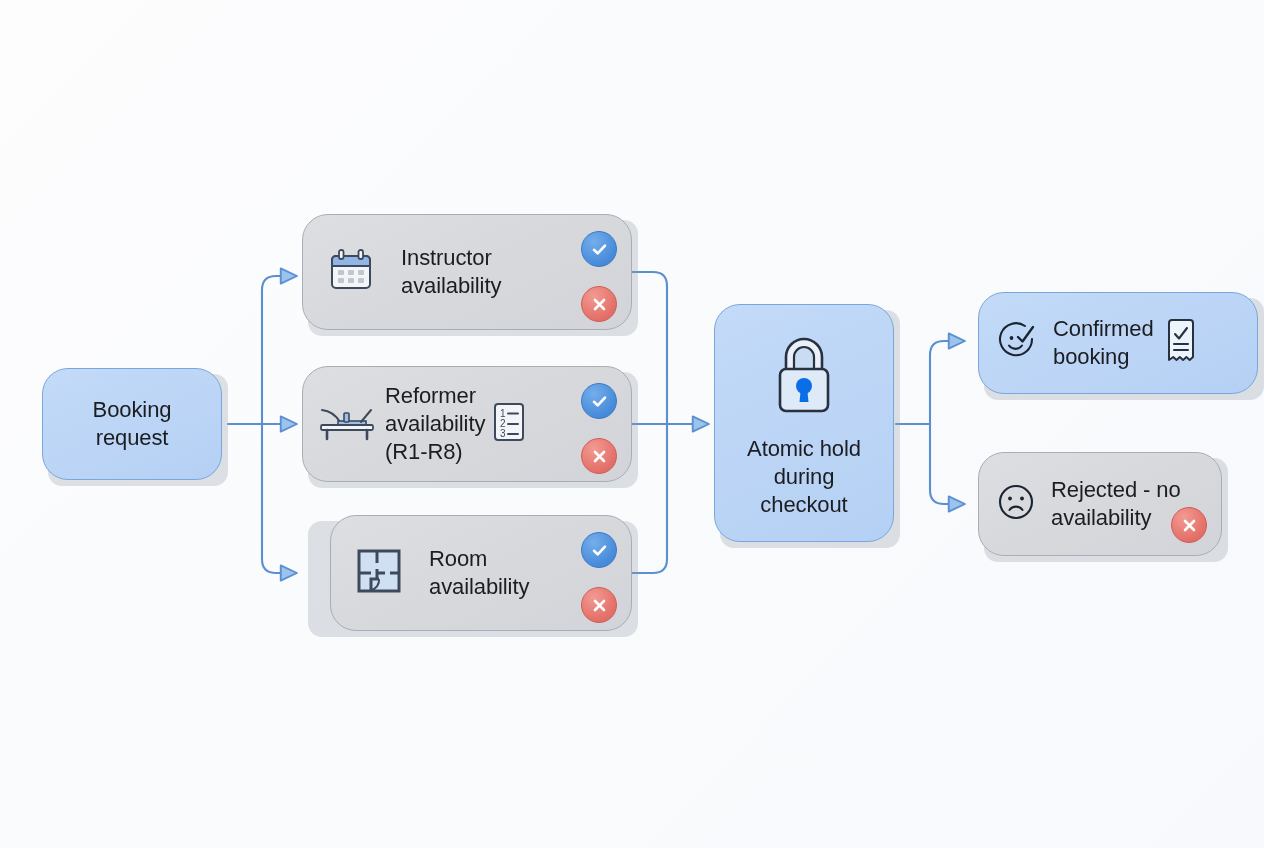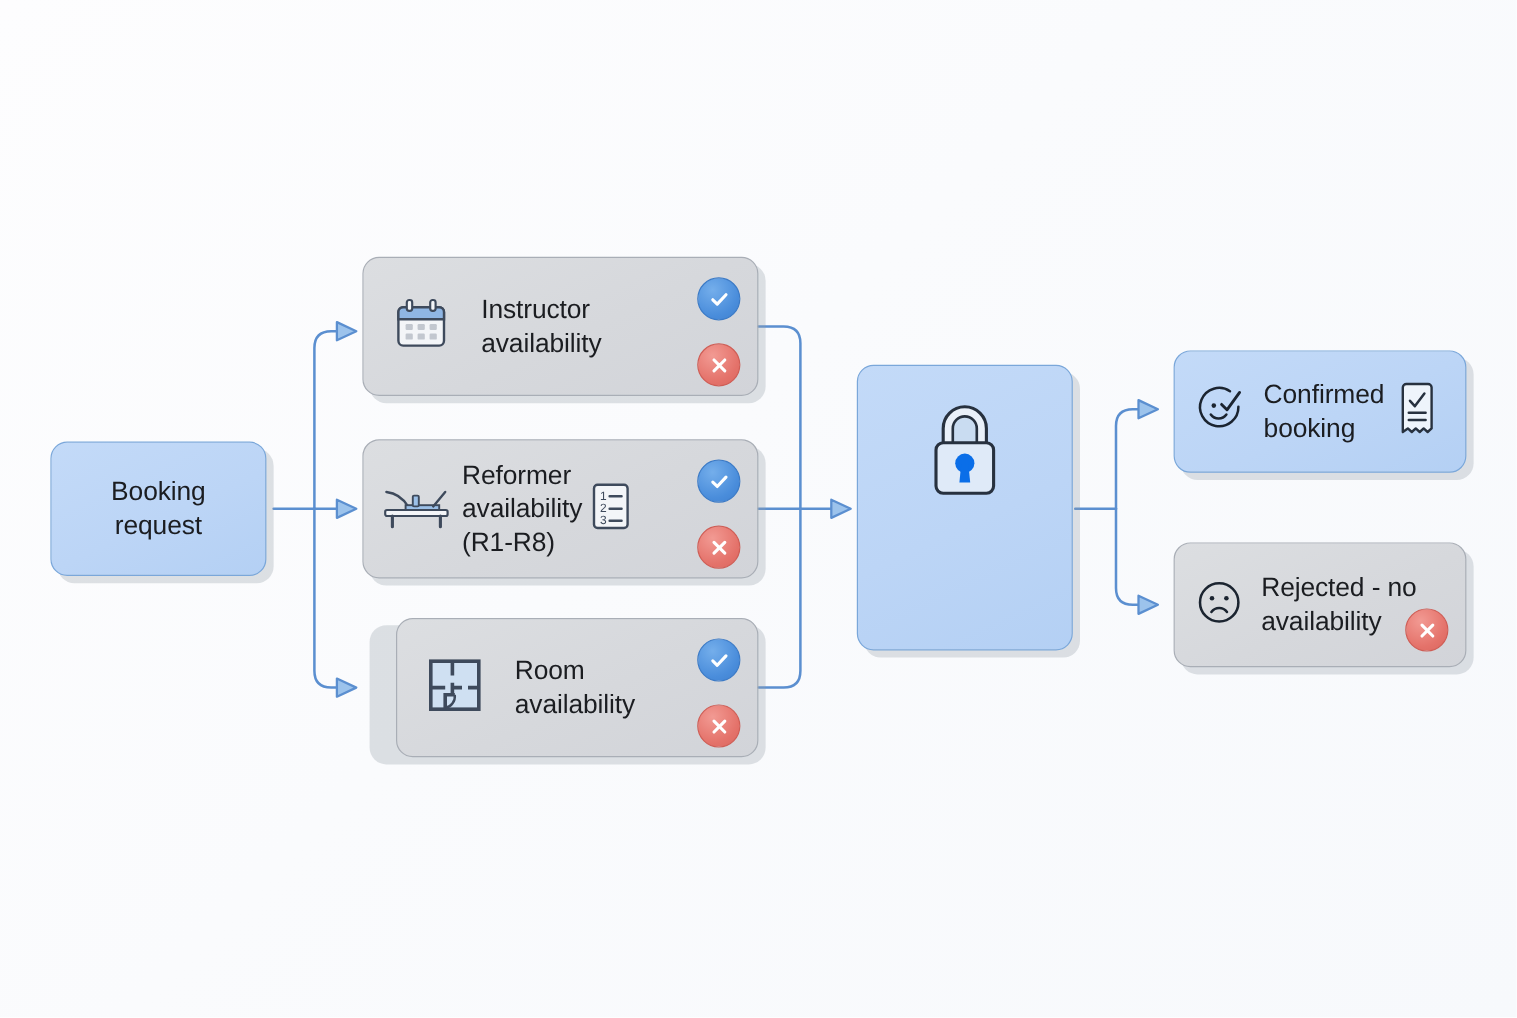--- a/index.html
+++ b/index.html
@@ -41,21 +41,21 @@
     border-radius: 14px;
     background: rgba(150,158,170,0.30);
     z-index: 0;
   }
   .node .face {
     position: relative;
     z-index: 1;
     box-sizing: border-box;
     width: 100%;
     height: 100%;
-    border-radius: 14px;
+    border-radius: 26px;
     display: flex;
     align-items: center;
     justify-content: center;
   }
 
   
   .blue .face {
     background: linear-gradient(155deg, #c3daf8 0%, #bcd5f6 55%, #b4d0f4 100%);
     border: 1.6px solid #7aa7da;
   }
@@ -273,24 +273,27 @@
       <span class="icon">
         <svg width="72" height="88" viewBox="0 0 72 88">
           <path d="M18,42 V28 a18,18 0 0 1 36,0 V42" fill="#e9f0f9" stroke="#27313f" stroke-width="2.6"></path>
           <path d="M26,42 V28 a10,10 0 0 1 20,0 V42" fill="#c9dcf1" stroke="#27313f" stroke-width="2.2"></path>
           <rect x="12" y="40" width="48" height="42" rx="6" fill="#dfeaf8" stroke="#27313f" stroke-width="2.6"></rect>
           <circle cx="36" cy="57" r="8" fill="#0a6ee8"></circle>
           <path d="M33,58 L31.5,73 h9 L39,58 z" fill="#0a6ee8"></path>
         </svg>
       </span>
 
-    </div>
-  </div>
-
-  <div class="node blue" style="left:978px; top:292px; width:244px; height:102px;">
+      <div class="label" style="margin-top:14px;">Atomic hold
+during
+checkout</div>
+    </div>
+  </div>
+
+  <div class="node blue" style="left:978px; top:292px; width:280px; height:102px;">
     <div class="shadow-layer"></div>
     <div class="face">
       <div class="card-inner">
 
         <span class="icon" style="margin-left:16px;">
           <svg width="44" height="44" viewBox="0 0 44 44">
             <path d="M30,7 a16,16 0 1 0 7,13" fill="none" stroke="#1b2430" stroke-width="2.1" stroke-linecap="round"></path>
             <circle cx="16.5" cy="19" r="1.9" fill="#1b2430"></circle>
             <path d="M14,26.5 a8,8 0 0 0 13,0" fill="none" stroke="#1b2430" stroke-width="2.1" stroke-linecap="round"></path>
             <path d="M23,18 L27.5,22.5 L38,8" fill="none" stroke="#1b2430" stroke-width="2.4" stroke-linecap="round" stroke-linejoin="round"></path>

